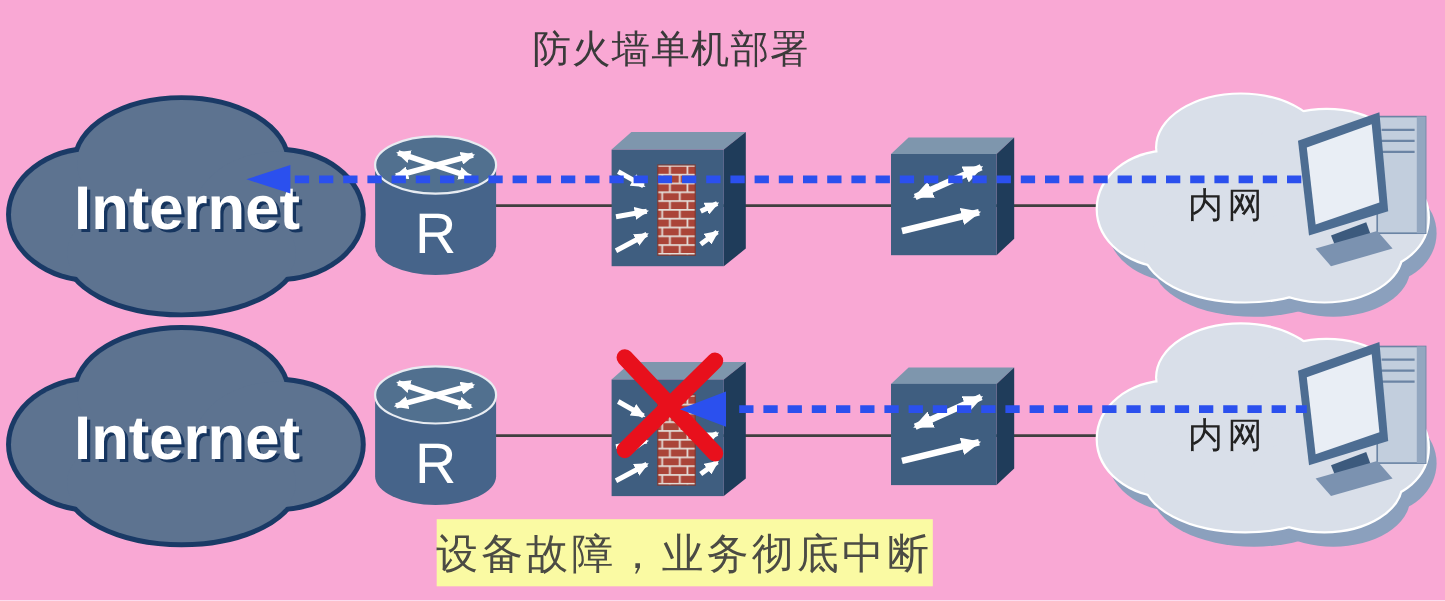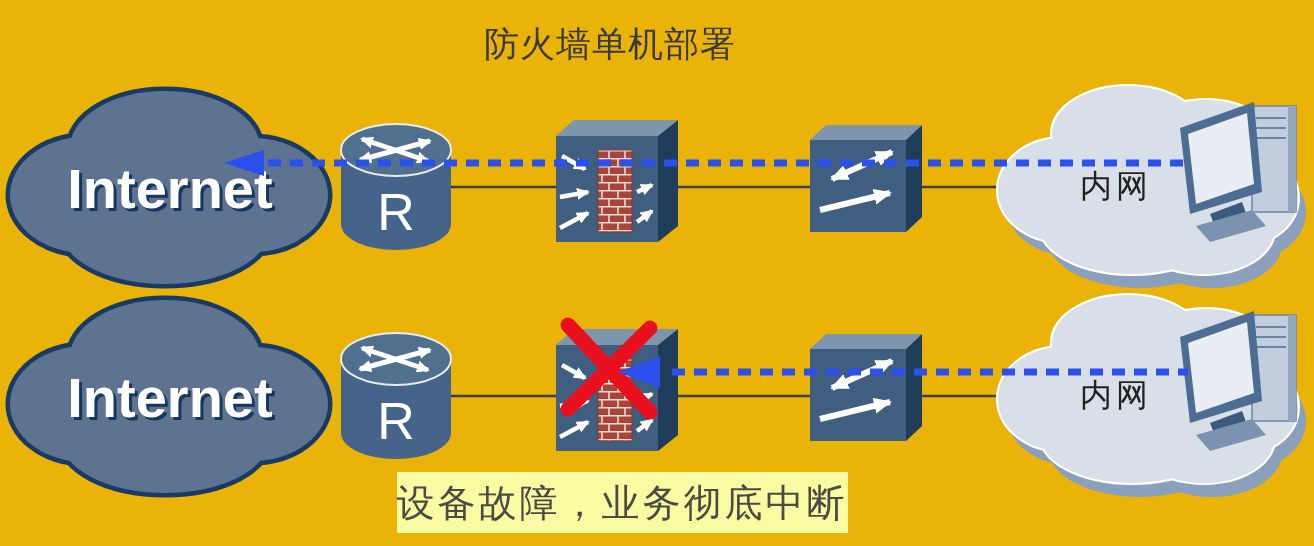--- a/index.html
+++ b/index.html
@@ -1,16 +1,16 @@
 <!DOCTYPE html>
 <html style="--internet-cloud-fill: #5d7390; --internet-cloud-border: #1a3a66; --intranet-cloud-fill: #d9dfe9; --intranet-cloud-shadow: #8ba0bd; --device-front: #3f5e80; --device-top: #7e96ad; --device-side: #1f3c5a; --router-body: #46648a; --router-top: #51708f; --brick-red: #aa4438; --flow-blue: #2b50ee; --link-gray: #3f3f3f; --error-red: #e8101c; --highlight-yellow: #fafaa3;"><head>
 <meta charset="utf-8">
 <style>
   html,body{margin:0;padding:0;background:#fff;}
-  #stage{position:relative;width:1314px;height:546px;background:#eab308;overflow:hidden;}
+  #stage{position:relative;width:1314px;height:546px;background:#f9a8d4;overflow:hidden;}
   svg{display:block;}
   text{font-family:"Liberation Sans","DejaVu Sans",sans-serif;}
   .c-dark-s{fill:var(--internet-cloud-fill);stroke:var(--internet-cloud-border);stroke-width:9px;}
   .c-dark-f{fill:var(--internet-cloud-fill);}
   .c-light-s{fill:var(--intranet-cloud-fill);stroke:#ffffff;stroke-width:4px;}
   .c-light-f{fill:var(--intranet-cloud-fill);}
   .c-shadow{fill:var(--intranet-cloud-shadow);}
   .dev-front{fill:var(--device-front);}
   .dev-top{fill:var(--device-top);}
   .dev-side{fill:var(--device-side);}

